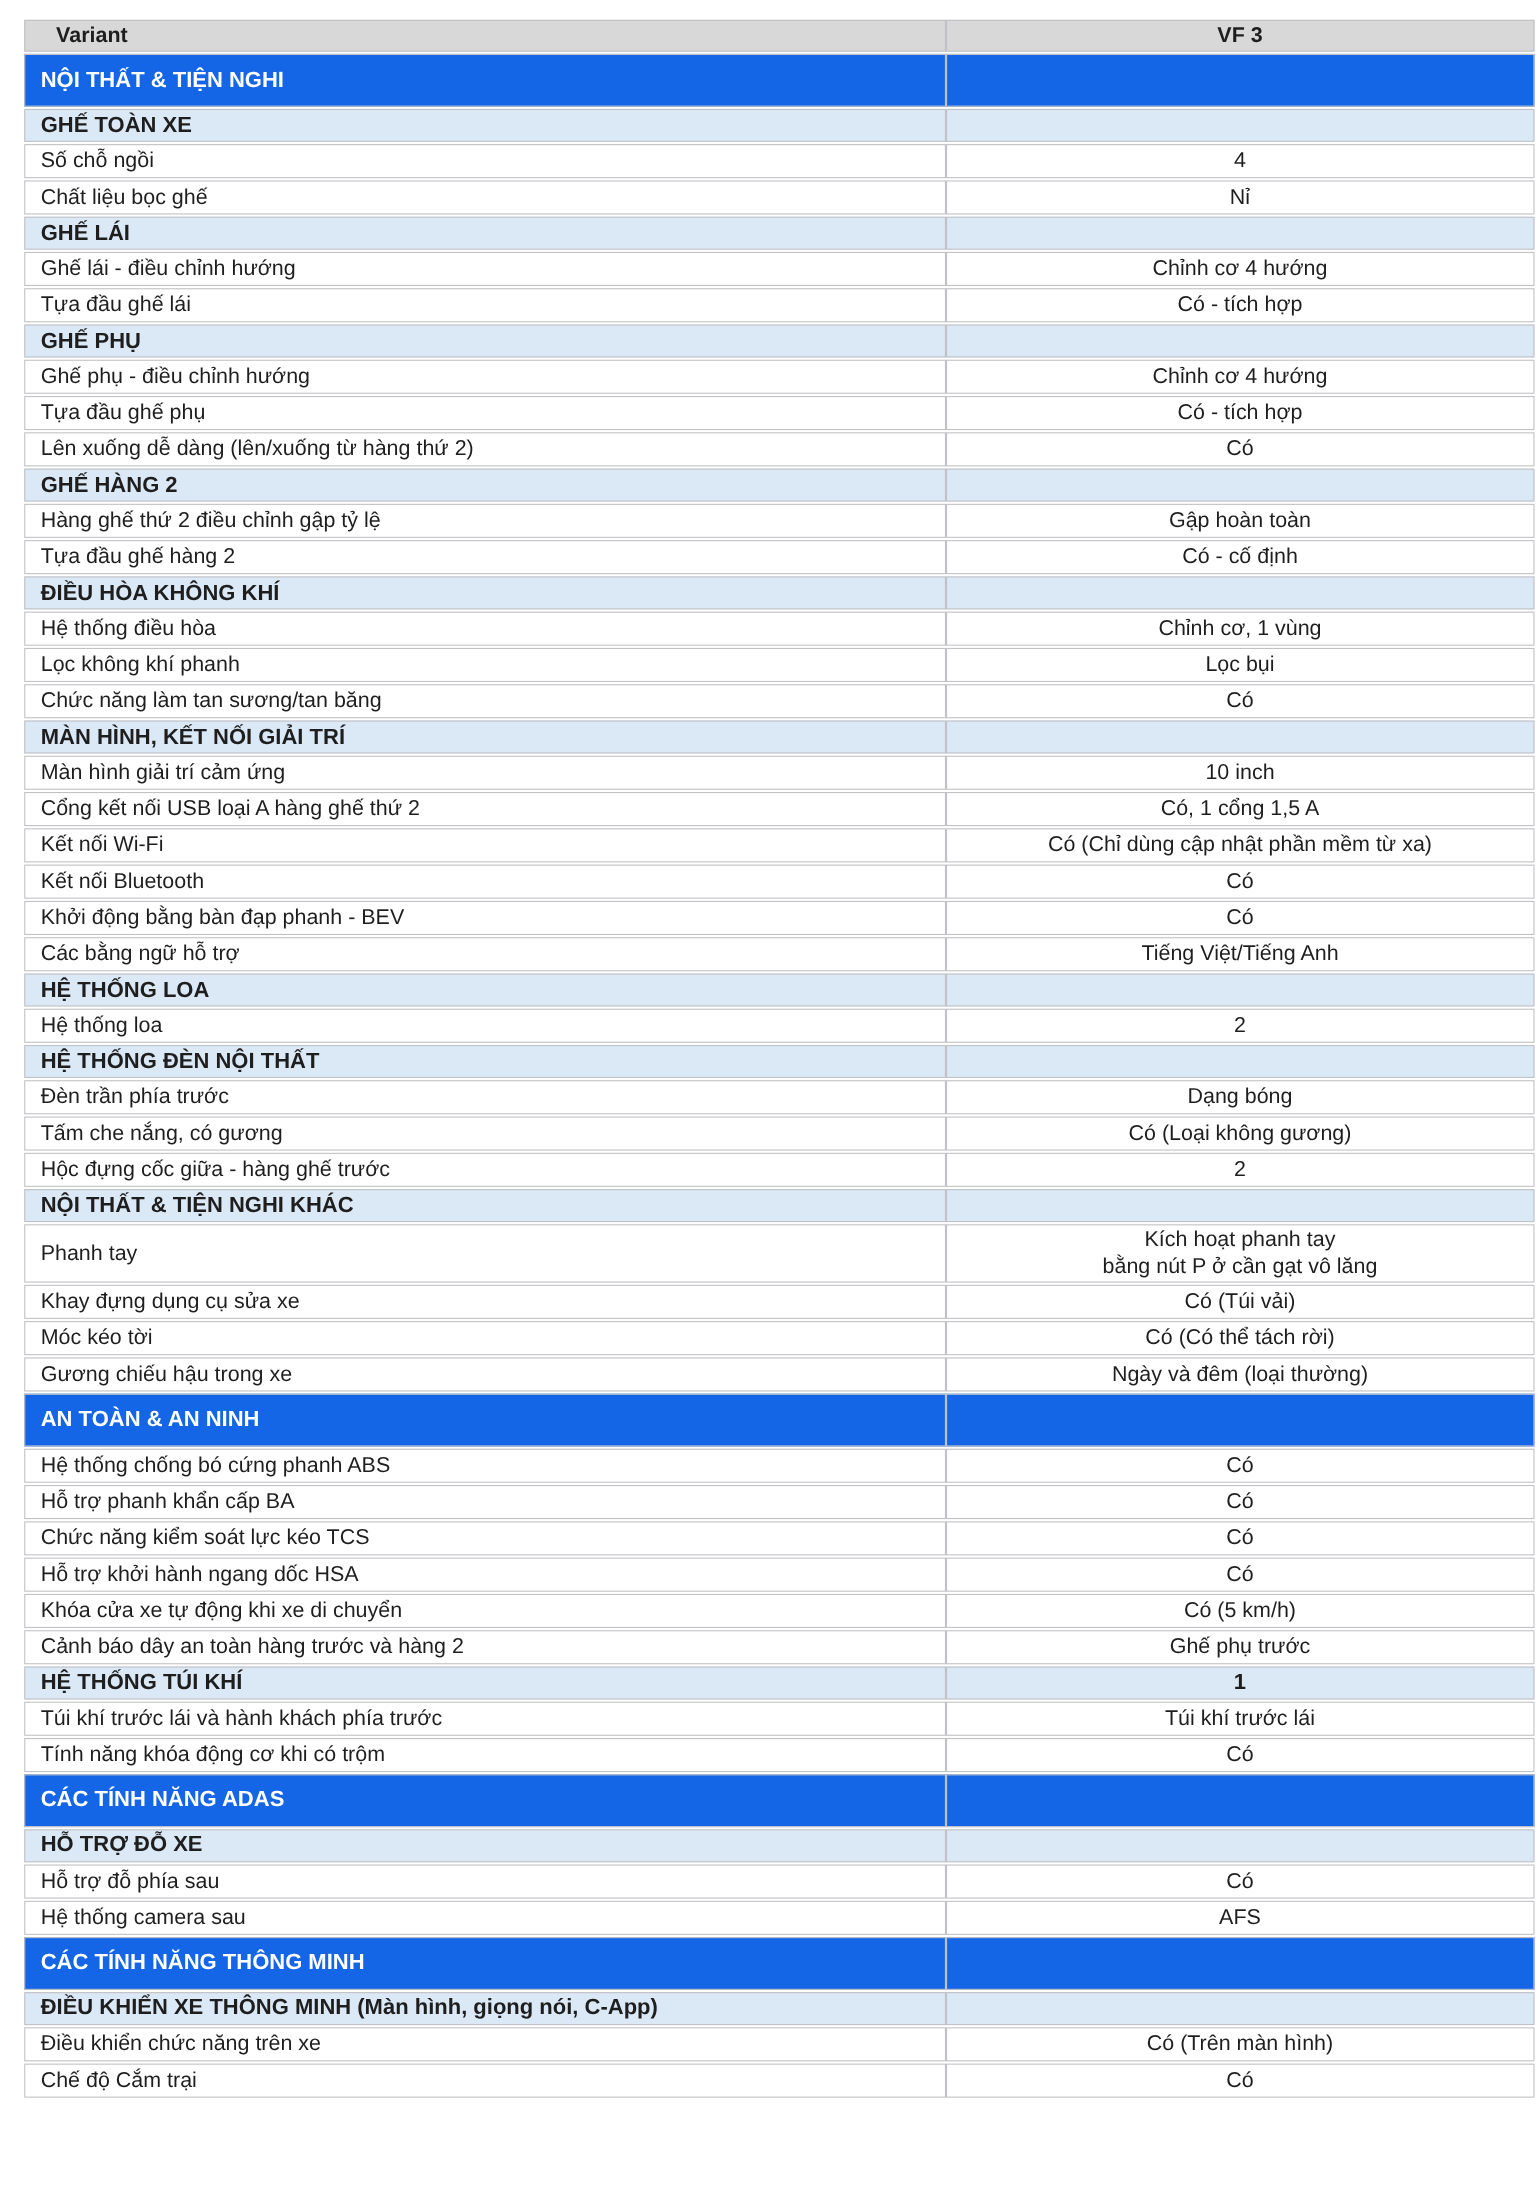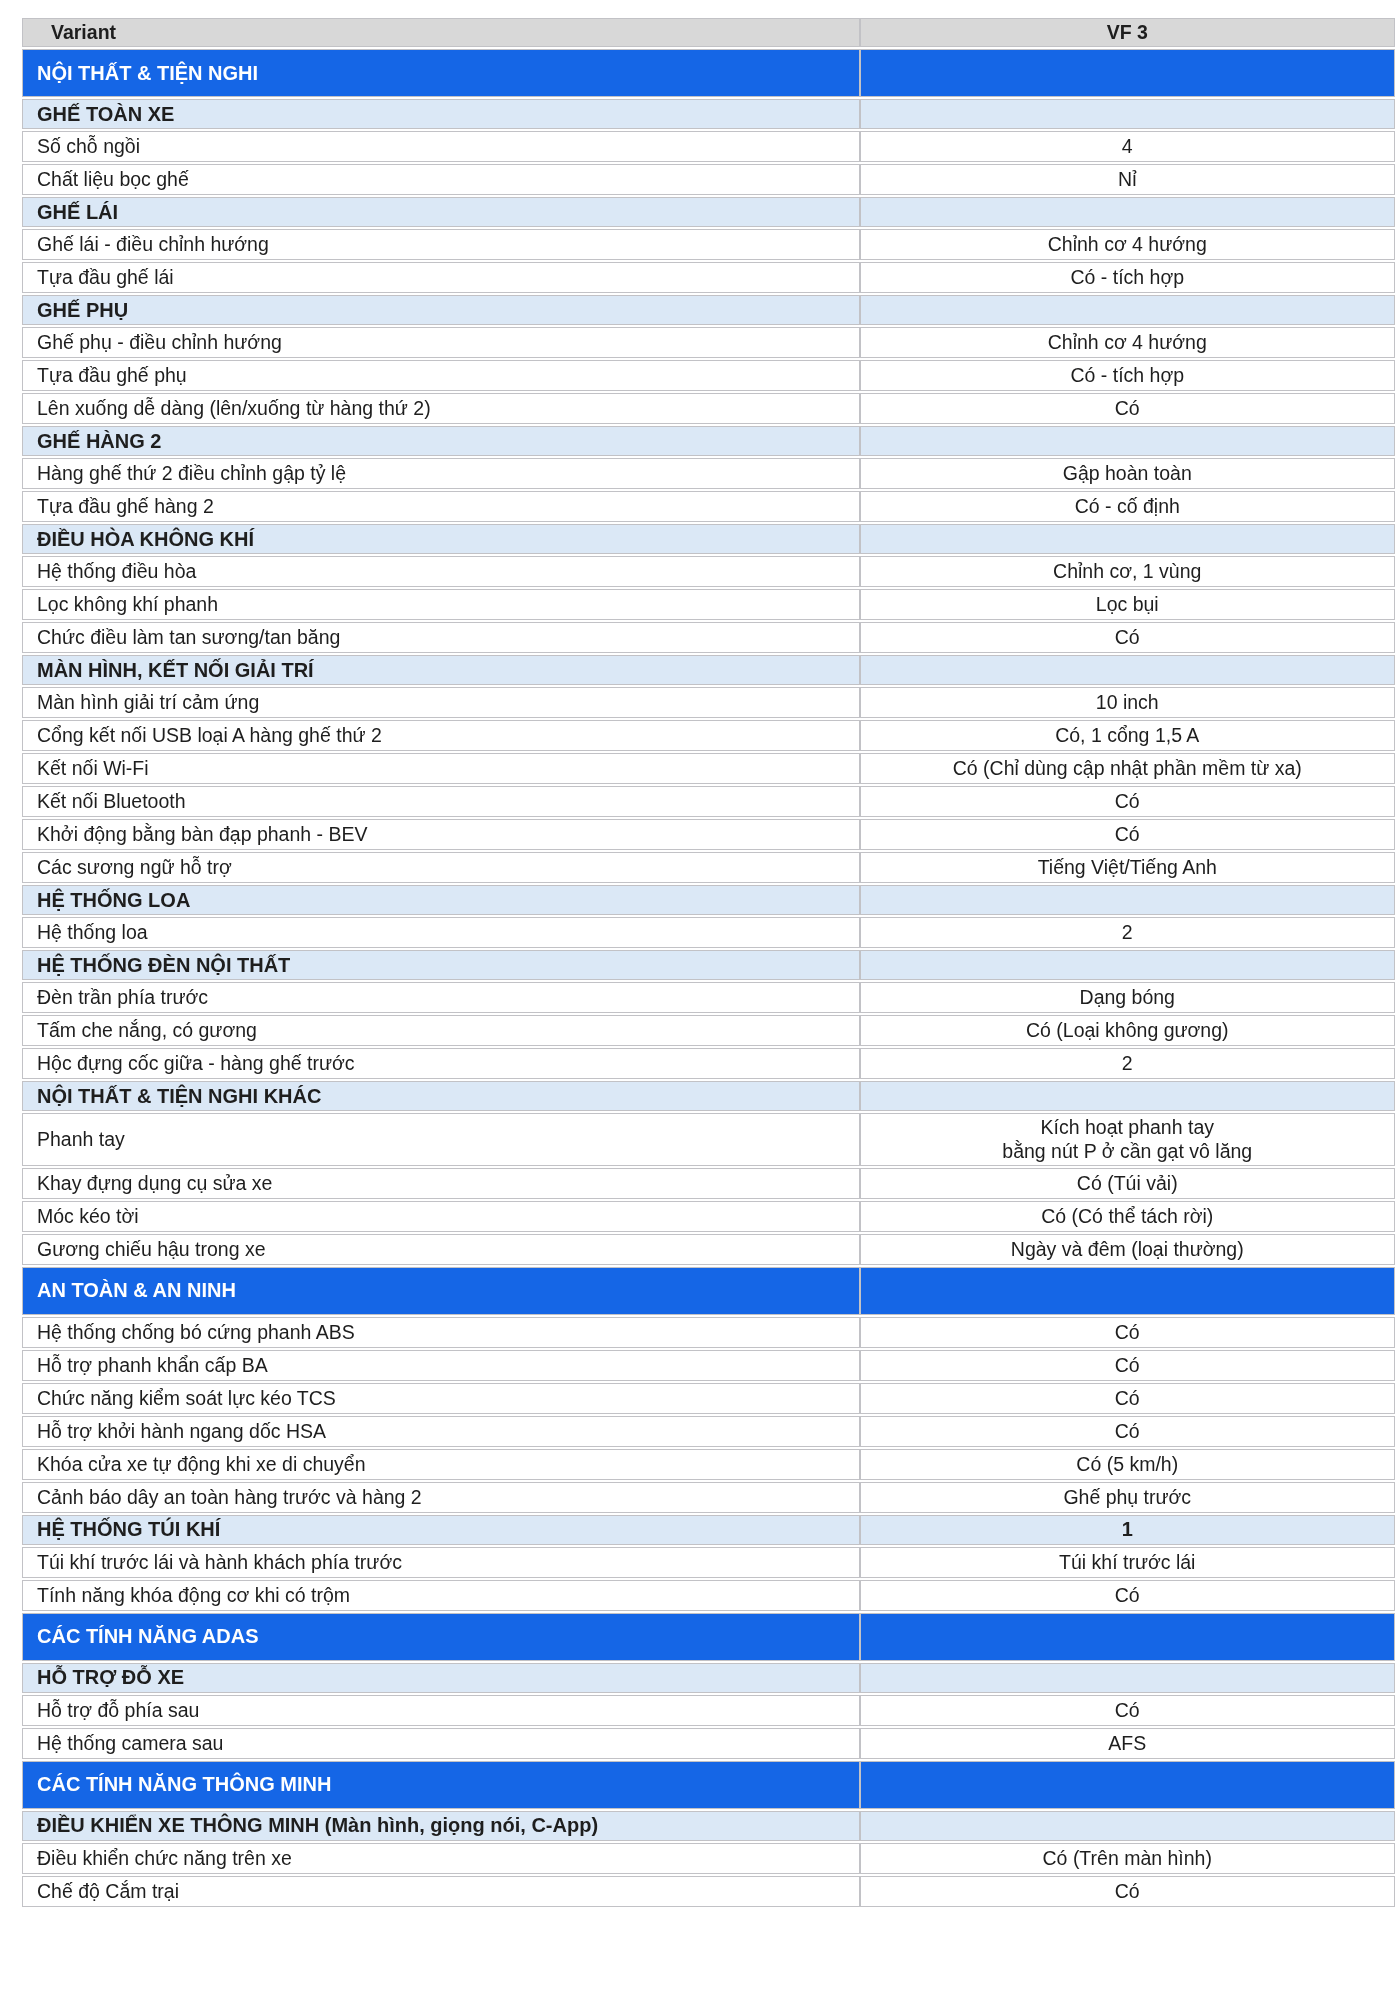--- a/index.html
+++ b/index.html
@@ -142,21 +142,21 @@
         </tr>
         <tr class="item">
           <td class="label-cell">Hệ thống điều hòa</td>
           <td class="value-cell">Chỉnh cơ, 1 vùng</td>
         </tr>
         <tr class="item">
           <td class="label-cell">Lọc không khí phanh</td>
           <td class="value-cell">Lọc bụi</td>
         </tr>
         <tr class="item">
-          <td class="label-cell">Chức điều làm tan sương/tan băng</td>
+          <td class="label-cell">Chức năng làm tan sương/tan băng</td>
           <td class="value-cell">Có</td>
         </tr>
         <tr class="subsection">
           <td class="label-cell">MÀN HÌNH, KẾT NỐI GIẢI TRÍ</td>
           <td class="value-cell"></td>
         </tr>
         <tr class="item">
           <td class="label-cell">Màn hình giải trí cảm ứng</td>
           <td class="value-cell">10 inch</td>
         </tr>
@@ -170,21 +170,21 @@
         </tr>
         <tr class="item">
           <td class="label-cell">Kết nối Bluetooth</td>
           <td class="value-cell">Có</td>
         </tr>
         <tr class="item">
           <td class="label-cell">Khởi động bằng bàn đạp phanh - BEV</td>
           <td class="value-cell">Có</td>
         </tr>
         <tr class="item">
-          <td class="label-cell">Các sương ngữ hỗ trợ</td>
+          <td class="label-cell">Các bằng ngữ hỗ trợ</td>
           <td class="value-cell">Tiếng Việt/Tiếng Anh</td>
         </tr>
         <tr class="subsection">
           <td class="label-cell">HỆ THỐNG LOA</td>
           <td class="value-cell"></td>
         </tr>
         <tr class="item">
           <td class="label-cell">Hệ thống loa</td>
           <td class="value-cell">2</td>
         </tr>

